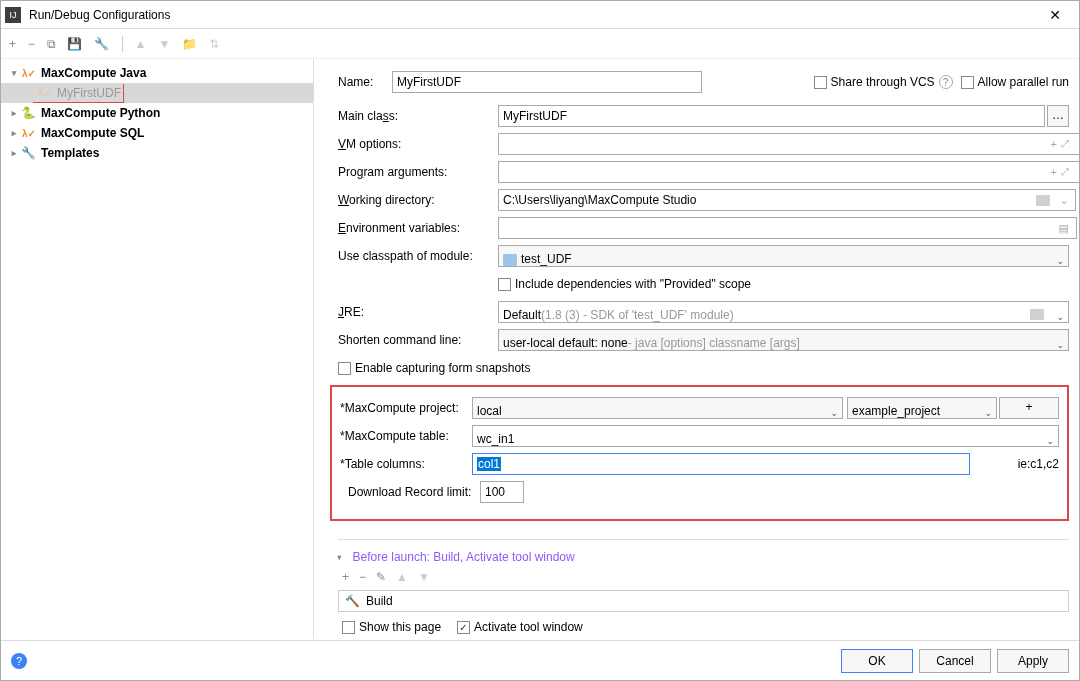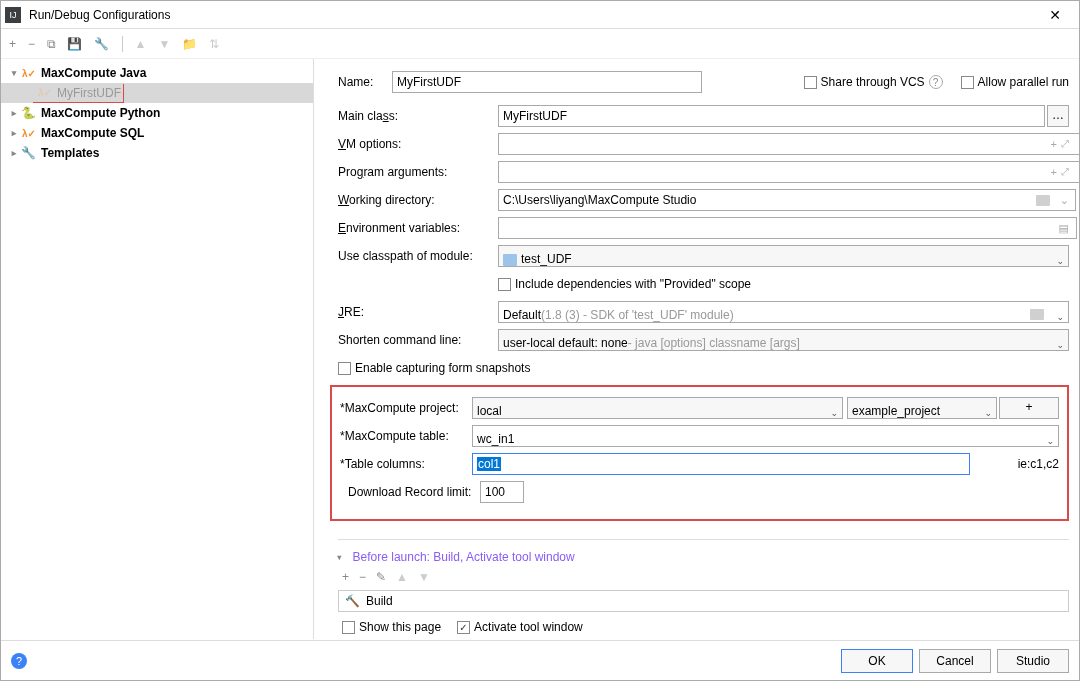--- a/index.html
+++ b/index.html
@@ -29,21 +29,21 @@
 .row .lbl { width: 160px; }
 .row .lbl .u { text-decoration: underline; }
 .txt { flex: 1; height: 22px; border: 1px solid #a9a9a9; padding: 2px 4px; font-family: inherit; font-size: 12px; background: #fff; }
 .btn-sm { width: 22px; height: 22px; border: 1px solid #a9a9a9; background: #f7f7f7; text-align: center; line-height: 18px; margin-left: 2px; }
 .dropdown { flex: 1; height: 22px; border: 1px solid #a9a9a9; background: #f7f7f7; display: flex; align-items: flex-end; padding: 0 4px; position: relative; }
 .dropdown .arrow-dn { position: absolute; right: 4px; font-size: 9px; color: #555; }
 .dropdown .folder-icon { width: 14px; height: 12px; background: #9cc3e8; margin-right: 4px; border-radius: 1px; }
 .top-name { display: flex; align-items: center; margin-bottom: 12px; }
 .top-name .lbl { width: 54px; }
 .top-name .txt { width: 310px; flex: none; }
-.top-right { margin-left: auto; display: flex; gap: 18px; align-items: flex-start; }
+.top-right { margin-left: auto; display: flex; gap: 8px; align-items: flex-start; }
 .chk { width: 13px; height: 13px; border: 1px solid #888; display: inline-block; vertical-align: middle; margin-right: 4px; }
 .q-circle { width: 14px; height: 14px; border: 1px solid #aaa; border-radius: 50%; display: inline-flex; align-items: center; justify-content: center; color: #888; font-size: 10px; margin-left: 4px; }
 .field-trail { display: flex; gap: 2px; align-items: center; margin-left: 2px; }
 .field-icon { color: #aaa; font-size: 11px; }
 .folder-gray { width: 14px; height: 11px; background: #d0d0d0; border-radius: 1px; }
 .red-box { border: 2px solid #d94a4a; padding: 10px 8px 10px 8px; margin-top: 4px; margin-left: -8px; }
 .red-box .row .lbl { width: 132px; }
 .hr { border-top: 1px solid #ddd; margin: 18px 0 10px 0; }
 .before-launch { }
 .bl-title { color: #8b5cf6; margin-left: 4px; }
@@ -249,15 +249,15 @@
       </div>
     </div>
   </div>
 </div>
 
 <div class="footer">
   <div class="help">?</div>
   <div class="btns">
     <div class="btn primary">OK</div>
     <div class="btn">Cancel</div>
-    <div class="btn">Studio</div>
+    <div class="btn">Apply</div>
   </div>
 </div>
 
 </body></html>

